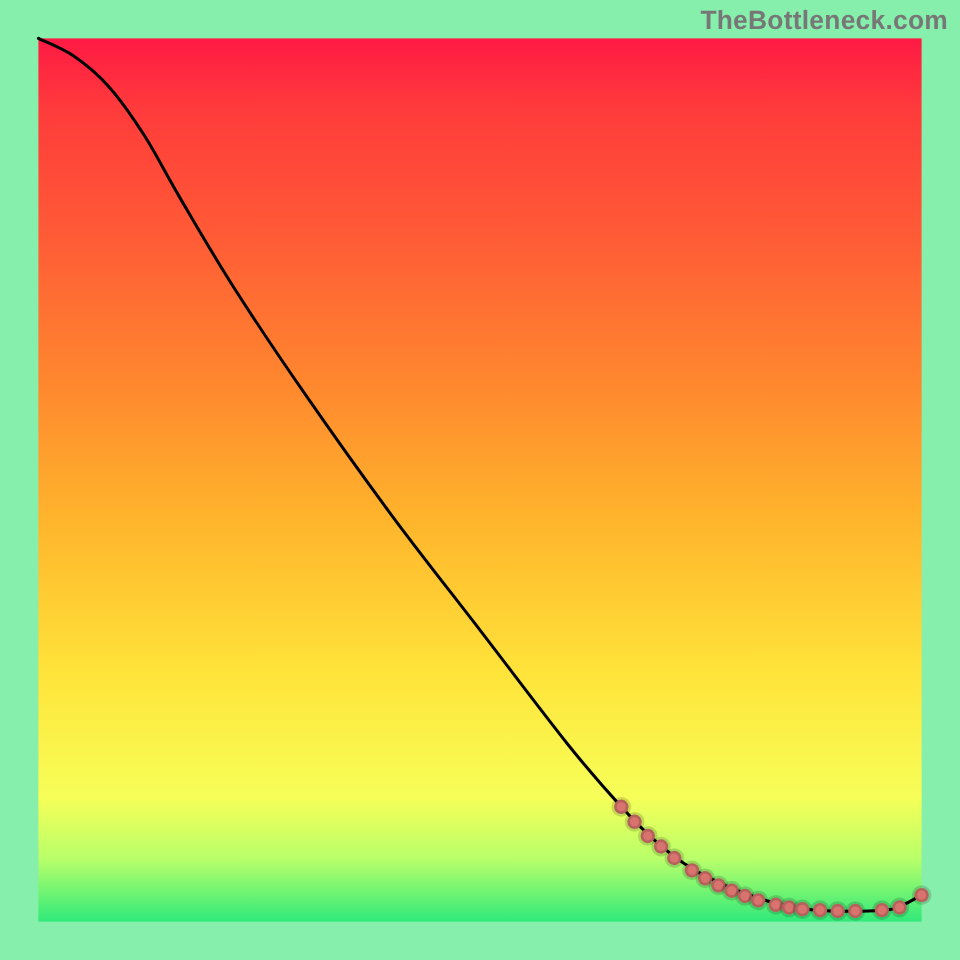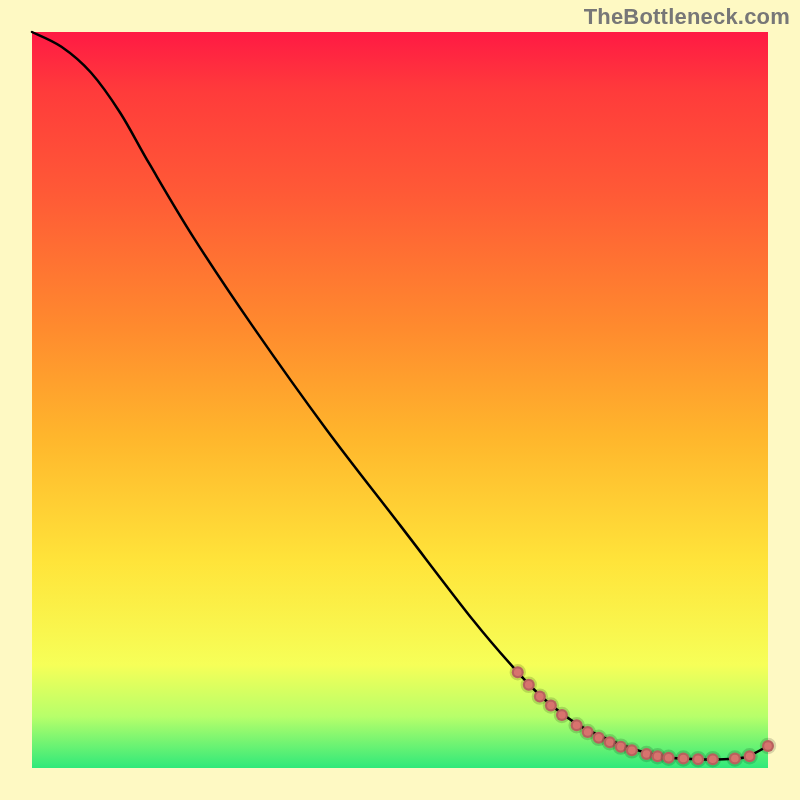--- a/index.html
+++ b/index.html
@@ -8,21 +8,21 @@
     width: 800px;
     height: 800px;
     background: #000;
     overflow: hidden;
     font-family: Arial, Helvetica, sans-serif;
   }
   .frame {
     position: relative;
     width: 800px;
     height: 800px;
-    background: #fef9c3;
+    background: #86efac;
   }
   .watermark {
     position: absolute;
     top: 4px;
     right: 10px;
     color: #777;
     font-size: 22px;
     font-weight: 600;
     letter-spacing: 0.2px;
     z-index: 5;

